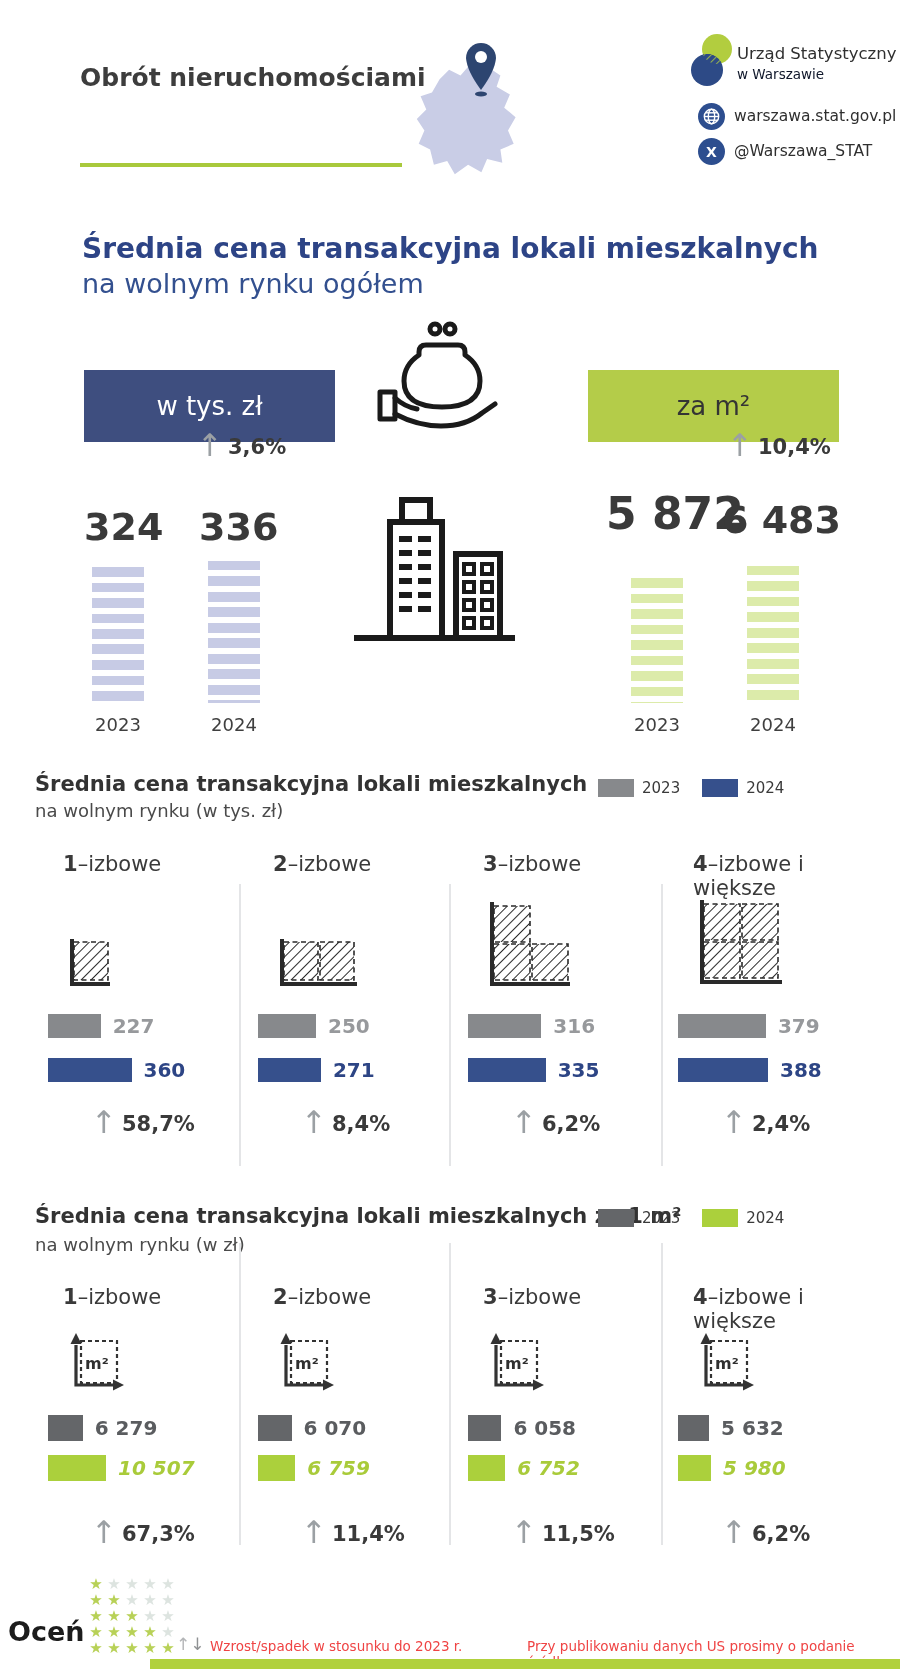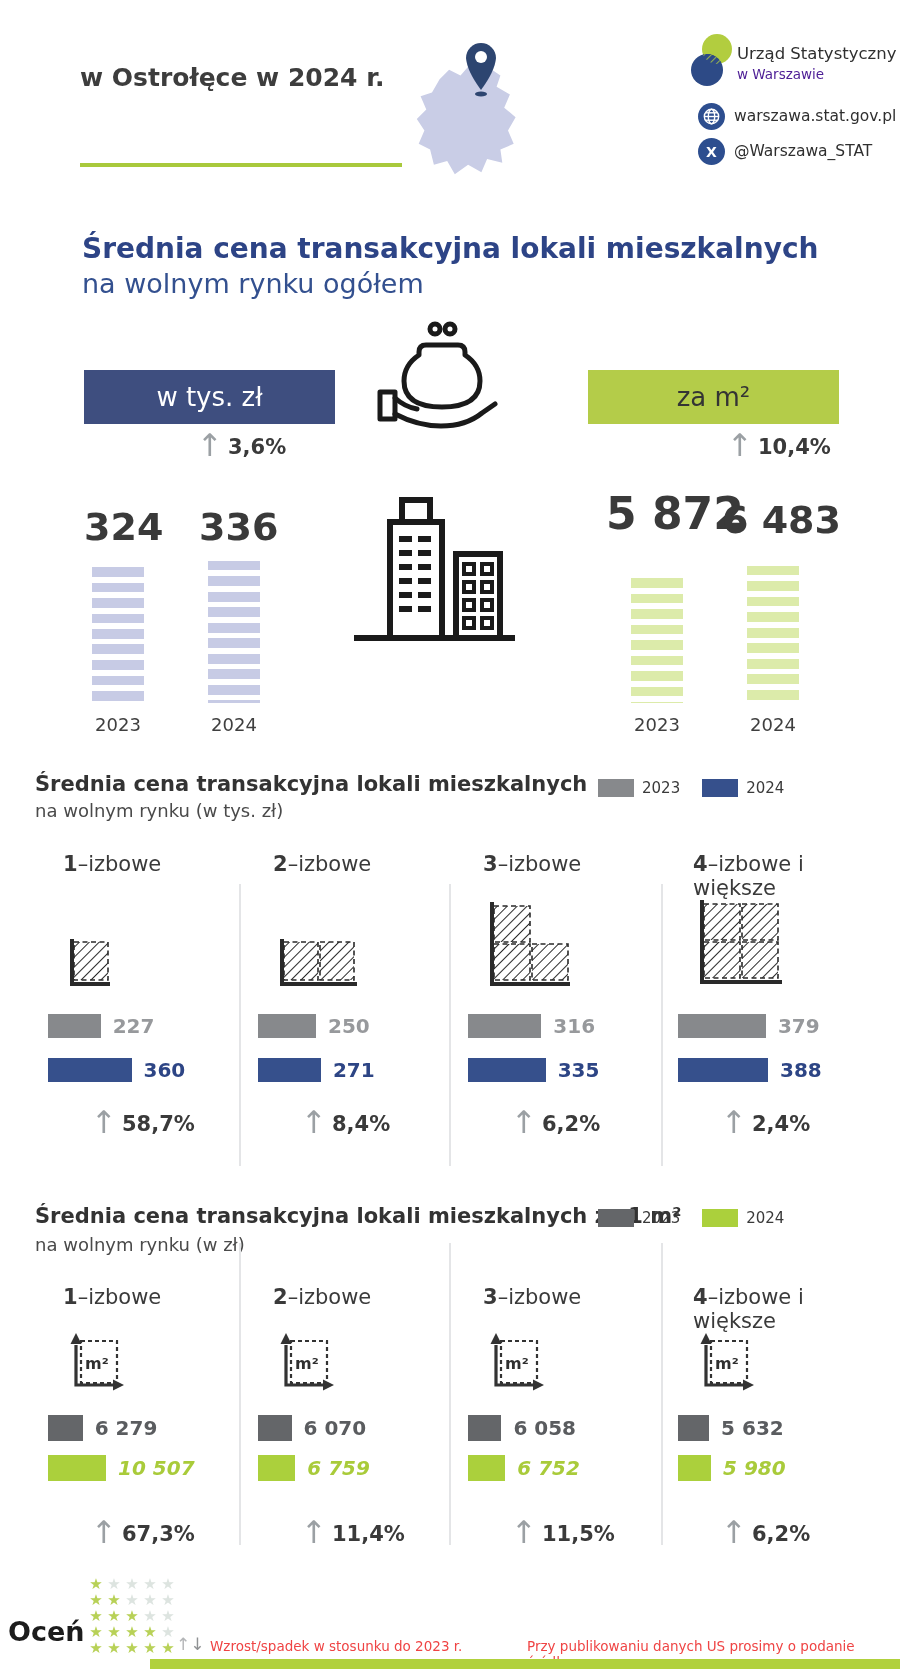--- a/index.html
+++ b/index.html
@@ -3,27 +3,27 @@
 <meta charset="utf-8">
 <style>
   html,body{margin:0;padding:0;background:#ffffff;}
   #canvas{position:relative;width:900px;height:1669px;background:#fff;overflow:hidden;
           font-family:"DejaVu Sans","Liberation Sans",sans-serif;color:#3a3a3a;}
   .abs{position:absolute;}
   
   .hdr-title{left:80px;top:56px;font-size:25px;font-weight:700;color:#3d3d3d;line-height:44px;}
   .hdr-underline{left:80px;top:163px;width:322px;height:4px;background:#a9c93c;}
   .org-line1{left:737px;top:44px;font-size:16.5px;color:#2f2f2f;}
-  .org-line2{left:737px;top:66px;font-size:13.5px;color:#4c1d95;}
+  .org-line2{left:737px;top:66px;font-size:13.5px;color:#0f172a;}
   .contact-text{font-size:15.5px;color:#2f2f2f;}
   
   .main-title1{left:82px;top:232px;font-size:28px;font-weight:700;color:#2d4486;}
   .main-title2{left:82px;top:268px;font-size:27px;color:#33508f;}
   
-  .unit-bar{top:370px;width:251px;height:54px;display:flex;align-items:center;justify-content:center;font-size:26px;}
+  .unit-bar{top:370px;width:251px;height:72px;display:flex;align-items:center;justify-content:center;font-size:26px;}
   .unit-navy{left:84px;background:#3e4e7f;color:#ffffff;}
   .unit-green{left:588px;background:#b4cc49;color:#343434;}
   .pct{display:flex;align-items:flex-end;gap:5px;}
   .pct .arr{font-size:31px;line-height:30px;color:#9ba0a4;font-weight:400;}
   .pct .val{font-size:21px;font-weight:700;color:#3a3a3a;line-height:26px;}
   .bigval{font-size:38px;font-weight:700;color:#3a3a3a;}
   .stripebar{width:52px;}
   .stripe-lav{background:repeating-linear-gradient(to bottom,#c7cbe5 0 9.5px,#ffffff 9.5px 15.5px);}
   .stripe-grn{background:repeating-linear-gradient(to bottom,#dcebaa 0 9.5px,#ffffff 9.5px 15.5px);}
   .yearlab{width:52px;text-align:center;font-size:18px;color:#3f3f3f;}
@@ -76,21 +76,21 @@
         <line x1="0" y1="0" x2="0" y2="7" stroke="#2a2a2a" stroke-width="2"></line>
       </pattern>
       <pattern id="lenshatch" width="5" height="5" patternUnits="userSpaceOnUse" patternTransform="rotate(45)">
         <rect width="5" height="5" fill="#2d4a86"></rect>
         <line x1="0" y1="0" x2="0" y2="5" stroke="#b2cd3f" stroke-width="1.6"></line>
       </pattern>
     </defs>
   </svg>
 
   <div class="abs hdr-title">
-    <div>w Ostrołęce w 2024 r.</div>
+    <div>Obrót nieruchomościami</div>
   </div>
   <div class="abs hdr-underline"></div>
 
   <svg class="abs" style="left:413px;top:62px" width="114" height="118" viewBox="0 0 120 124">
     <path fill="#c9cde6" d="M28 18 L38 8 L50 14 L58 5 L72 12 L80 6 L92 14 L88 26 L102 34 L96 48 L108 58 L100 72 L106 86 L92 92 L94 106 L78 102 L72 116 L58 108 L44 118 L36 104 L22 108 L18 92 L6 86 L12 72 L4 60 L14 50 L8 36 L20 32 Z"></path>
   </svg>
   <svg class="abs" style="left:462px;top:42px" width="38" height="56" viewBox="-19 -16 38 56">
     <ellipse cx="0" cy="36" rx="6" ry="2.5" fill="#2d4570"></ellipse>
     <path d="M15 0 A15 15 0 1 0 -15 0 Q-14 13 0 32 Q14 13 15 0 Z" fill="#2d4570"></path>
     <circle cx="0" cy="-1" r="6" fill="#ffffff"></circle>

